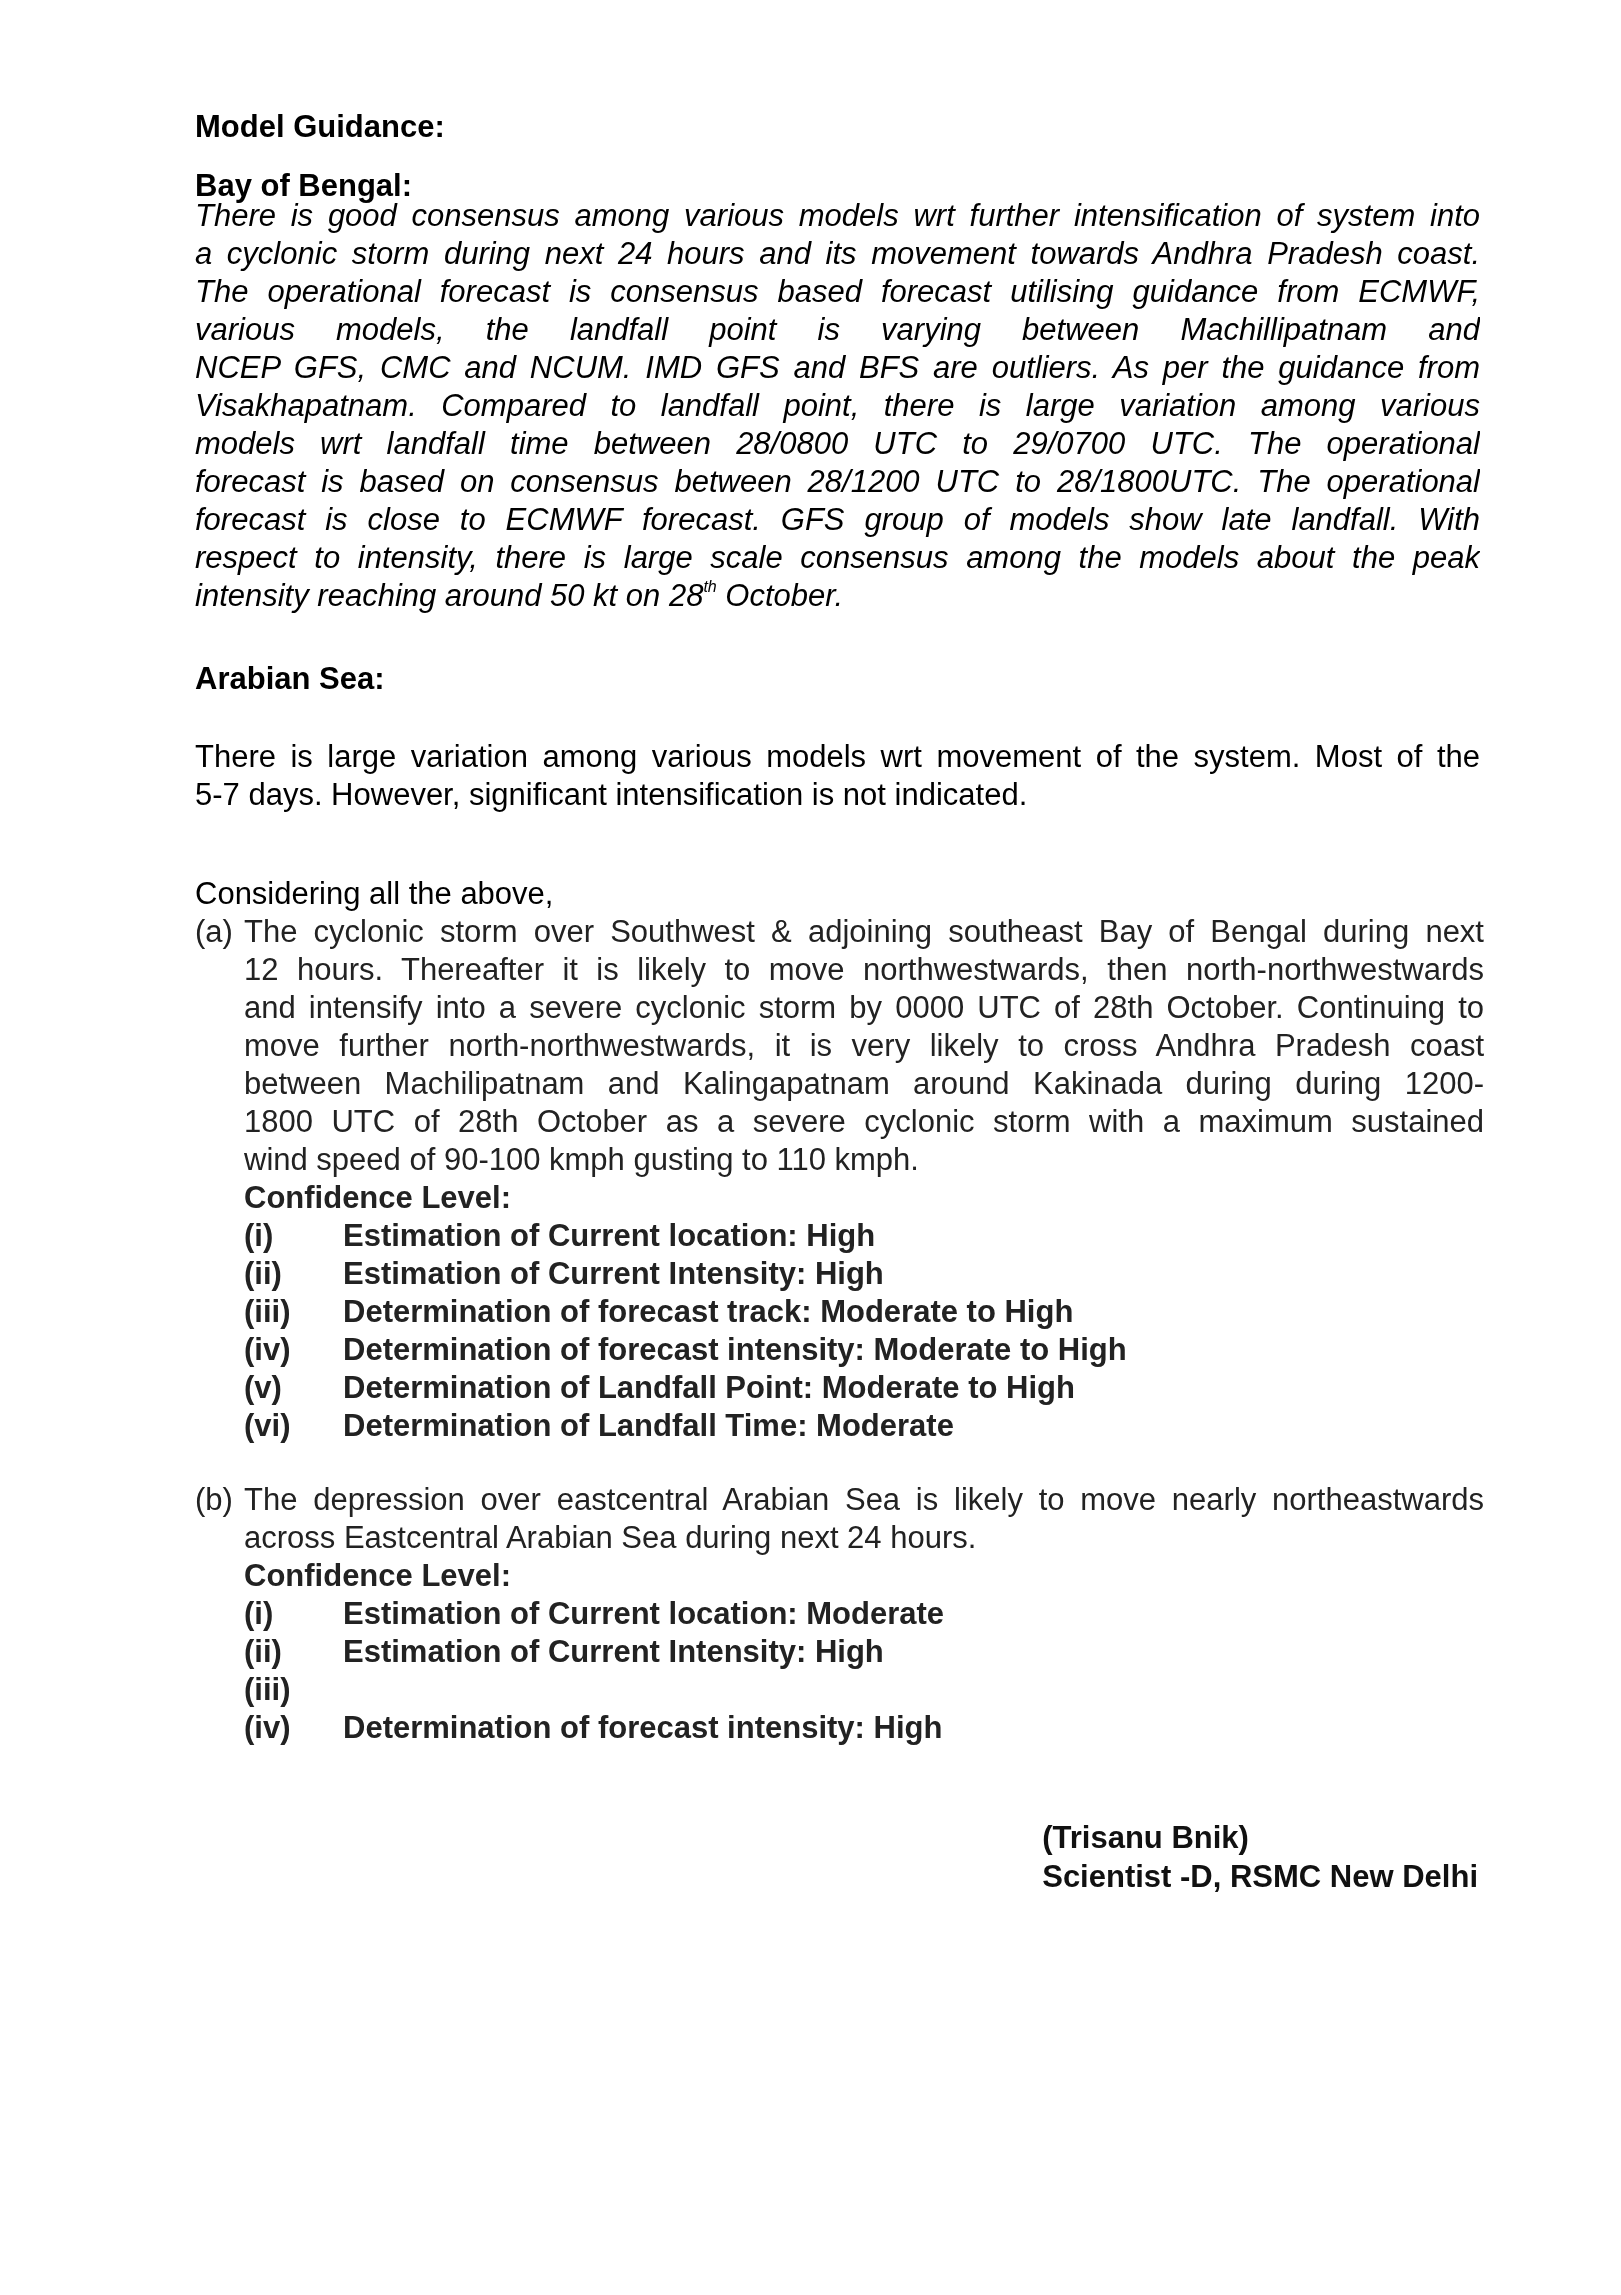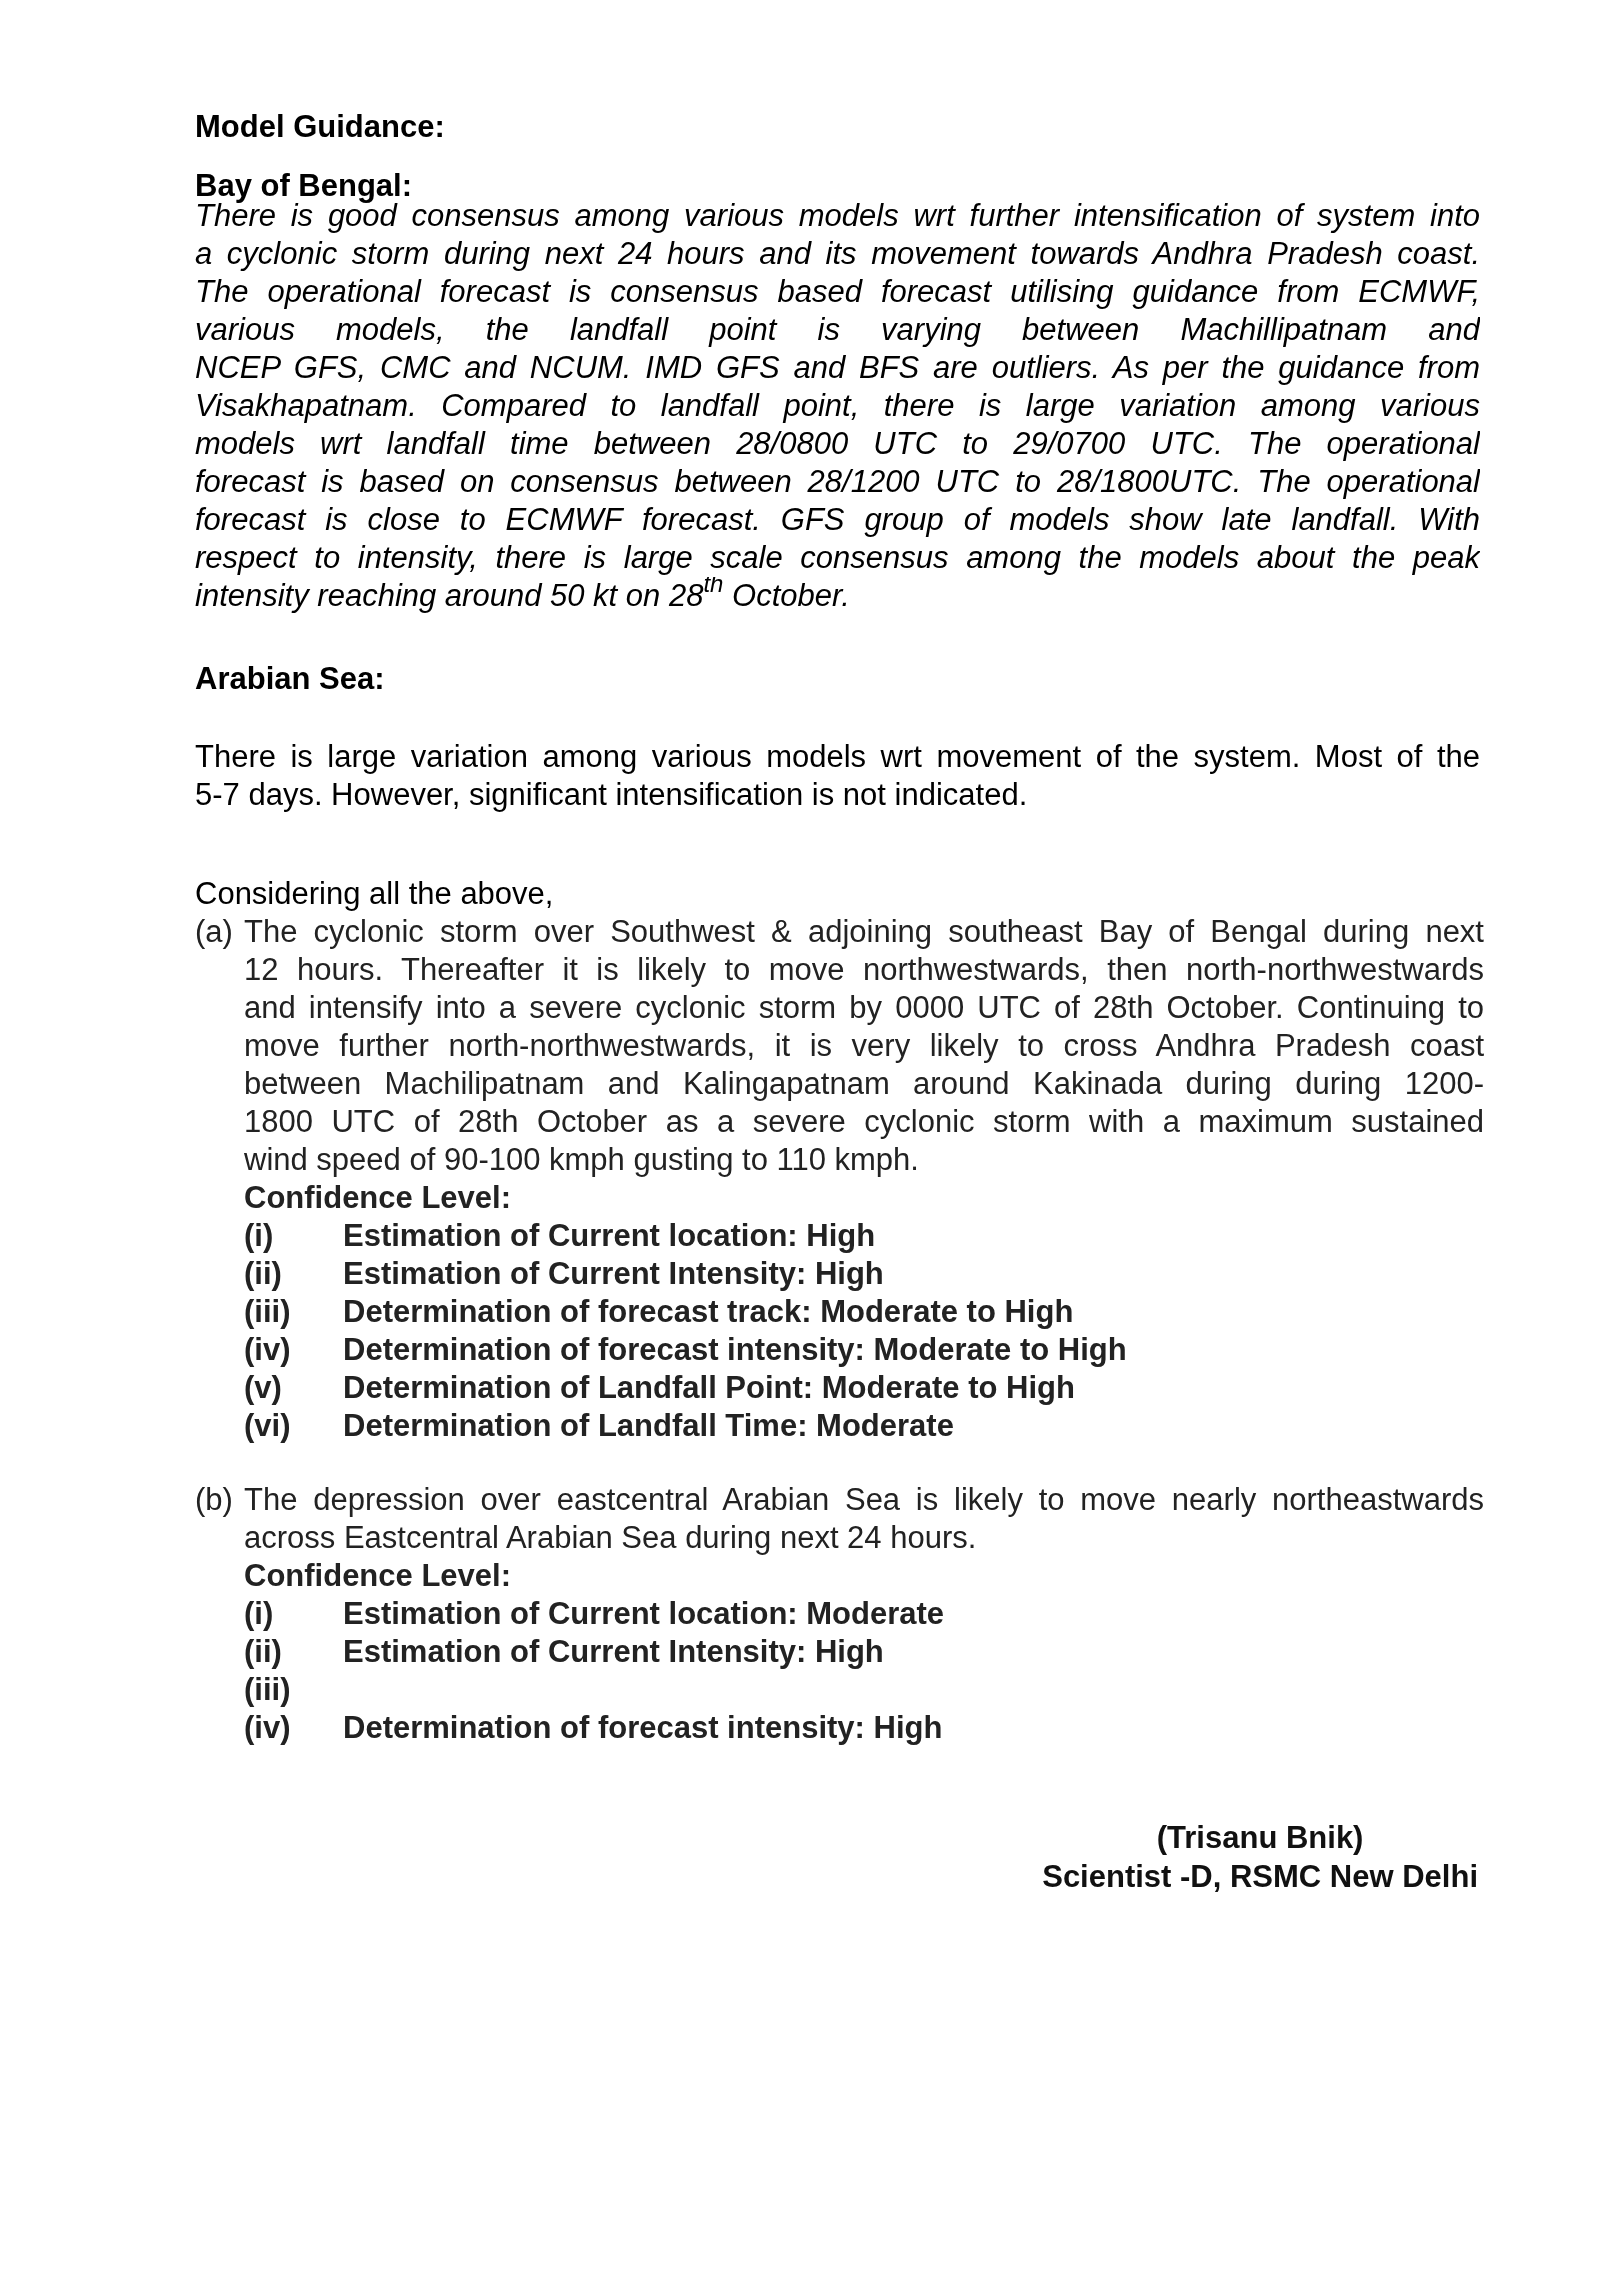--- a/index.html
+++ b/index.html
@@ -5,30 +5,30 @@
   html, body { margin: 0; padding: 0; background: #ffffff; }
   body { width: 1621px; height: 2295px; position: relative; overflow: hidden;
          font-family: "Liberation Sans", sans-serif; color: #000; }
   .page { position: absolute; left: 195px; top: 0; width: 1285px; }
   .line { font-size: 31px; line-height: 38px; white-space: nowrap; }
   .bold { font-weight: bold; }
   .abs { position: absolute; left: 0; }
   .para { position: absolute; left: 0; width: 1285px; font-size: 31px; line-height: 38px; }
   .para .l { display: block; text-align: justify; text-align-last: justify; height: 38px; overflow: hidden; }
   .para .l.last { text-align-last: left; }
-  sup { font-size: 24px; line-height: 0; position: relative; top: -3.1px; vertical-align: super; }
+  sup { font-size: 16px; line-height: 0; position: relative; top: -3.1px; vertical-align: super; }
   .list-a { position: absolute; left: 0; width: 1289px; font-size: 31px; line-height: 38px; color: #222; }
   .list-a .marker { position: absolute; left: 0; top: 0; }
   .list-a .body { margin-left: 49px; }
   .list-a .l { display: block; text-align: justify; text-align-last: justify; height: 38px; overflow: hidden; }
   .list-a .l.last { text-align-last: left; }
   .conf-title { font-weight: bold; display: block; }
   .conf-row { display: flex; font-weight: bold; height: 38px; }
   .conf-row .num { width: 99px; }
-  .sig { position: absolute; right: 143px; text-align: center; font-size: 31px; line-height: 39px; font-weight: bold; color: #111; }
+  .sig { position: absolute; right: 143px; text-align: left; font-size: 31px; line-height: 39px; font-weight: bold; color: #111; }
 </style>
 </head>
 <body>
 
 <div class="page">
 
   <div class="abs line bold" style="top:108px;">Model Guidance:</div>
 
   <div class="abs line bold" style="top:167px;">Bay of Bengal:</div>
 

